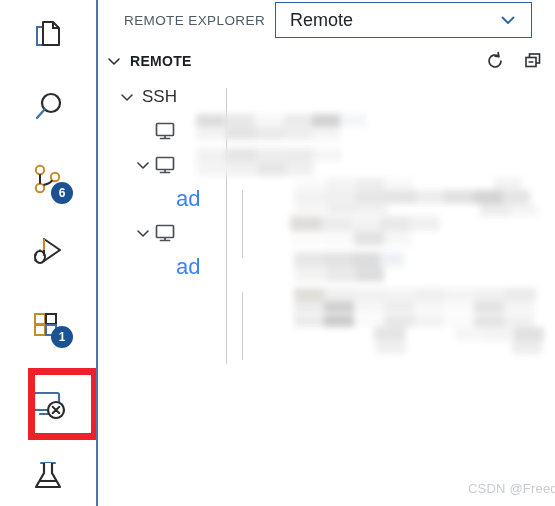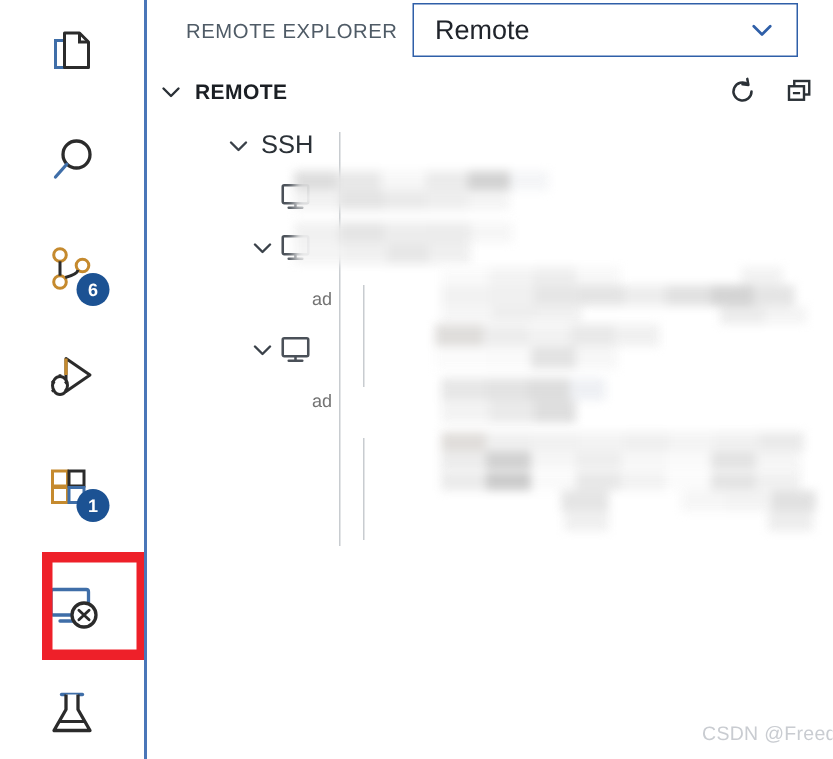--- a/index.html
+++ b/index.html
@@ -88,29 +88,29 @@
     font-size: 14px; font-weight: bold; color: #1b1f24;
     letter-spacing: .3px; margin-left: 8px;
   }
   #section-actions {
     position: absolute; right: 12px; top: 50%; transform: translateY(-50%);
     display: flex; align-items: center; gap: 18px;
   }
   #section-actions svg { display: block; width: 20px; height: 20px; }
 
   
-  #tree { position: absolute; left: 0; top: 80px; width: 457px; padding-left: 32px; }
+  #tree { position: absolute; left: 0; top: 80px; width: 457px; }
   .tree-row {
     position: relative; height: 34px; display: flex; align-items: center;
   }
   .tree-row .twisty-slot { width: 18px; height: 18px; flex: 0 0 18px; }
   .row-icon { width: 22px; height: 22px; flex: 0 0 22px; }
   .row-icon svg { display: block; width: 22px; height: 22px; }
   .row-label {
-    font-size: 12px; color: #737373; white-space: nowrap;
+    font-size: 22px; color: #3b82f6; white-space: nowrap;
     margin-left: 6px;
   }
   .row-label.group { font-size: 17px; color: #2b3137; }
 
   
   .lvl-ssh { padding-left: 20px; }
   .lvl-host { padding-left: 56px; }
   .lvl-child { padding-left: 72px; }
 
   

